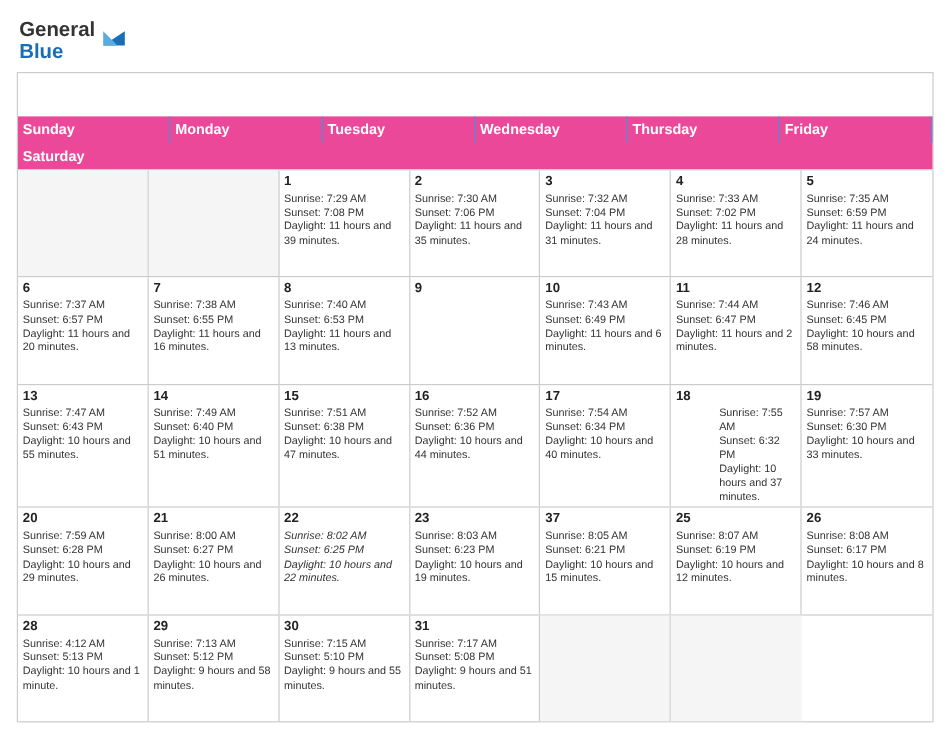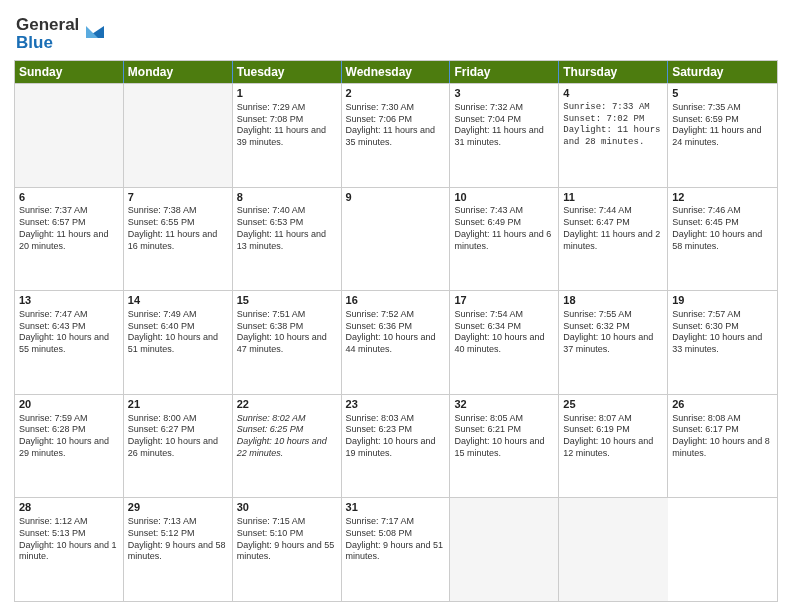--- a/index.html
+++ b/index.html
@@ -37,22 +37,23 @@
       color: #444;
     }
     .calendar {
       flex: 1;
       display: flex;
       flex-direction: column;
       border: 1px solid #ccc;
     }
     .cal-header-row {
       display: grid;
-      grid-template-columns: repeat(7, 1fr);
-      background: #4d7c0f;
+      grid-template-columns: repeat(6, 1fr);
+      background: #ec4899;
+      margin-top: 36px;
     }
     .cal-header-cell {
       color: #fff;
       font-size: 12px;
       font-weight: bold;
       padding: 4px 4px;
       text-align: left;
       border-right: 1px solid #4a90d9;
     }
     .cal-header-cell:last-child { border-right: none; }
@@ -113,22 +114,22 @@
       <div class="location"></div>
     </div>
   </div>
 
   <div class="calendar">
     <div class="cal-header-row" id="cal-header">
         <div class="cal-header-cell">Sunday</div>
         <div class="cal-header-cell">Monday</div>
         <div class="cal-header-cell">Tuesday</div>
         <div class="cal-header-cell">Wednesday</div>
+        <div class="cal-header-cell">Thursday</div>
         <div class="cal-header-cell">Friday</div>
-        <div class="cal-header-cell">Thursday</div>
         <div class="cal-header-cell">Saturday</div>
       </div>
     <div class="cal-body" id="cal-body">
         <div class="cal-week">
           <div class="cal-cell empty"></div>
           <div class="cal-cell empty"></div>
           <div class="cal-cell">
             <div class="day-number">1</div>
             <div class="cell-info" style="white-space: pre-line;">Sunrise: 7:29 AM
 Sunset: 7:08 PM
@@ -141,21 +142,21 @@
 Daylight: 11 hours and 35 minutes.</div>
           </div>
           <div class="cal-cell">
             <div class="day-number">3</div>
             <div class="cell-info" style="white-space: pre-line;">Sunrise: 7:32 AM
 Sunset: 7:04 PM
 Daylight: 11 hours and 31 minutes.</div>
           </div>
           <div class="cal-cell">
             <div class="day-number">4</div>
-            <div class="cell-info" style="white-space: pre-line; font-family: Liberation Mono, monospace;">Sunrise: 7:33 AM
+            <div class="cell-info" style="white-space: pre-line;">Sunrise: 7:33 AM
 Sunset: 7:02 PM
 Daylight: 11 hours and 28 minutes.</div>
           </div>
           <div class="cal-cell">
             <div class="day-number">5</div>
             <div class="cell-info" style="white-space: pre-line;">Sunrise: 7:35 AM
 Sunset: 6:59 PM
 Daylight: 11 hours and 24 minutes.</div>
           </div>
         </div>
@@ -226,21 +227,21 @@
 Daylight: 10 hours and 44 minutes.</div>
           </div>
           <div class="cal-cell">
             <div class="day-number">17</div>
             <div class="cell-info" style="white-space: pre-line;">Sunrise: 7:54 AM
 Sunset: 6:34 PM
 Daylight: 10 hours and 40 minutes.</div>
           </div>
           <div class="cal-cell">
             <div class="day-number">18</div>
-            <div class="cell-info" style="white-space: pre-line;">Sunrise: 7:55 AM
+            <div class="cell-info" style="white-space: pre-line; margin-left: 36px;">Sunrise: 7:55 AM
 Sunset: 6:32 PM
 Daylight: 10 hours and 37 minutes.</div>
           </div>
           <div class="cal-cell">
             <div class="day-number">19</div>
             <div class="cell-info" style="white-space: pre-line;">Sunrise: 7:57 AM
 Sunset: 6:30 PM
 Daylight: 10 hours and 33 minutes.</div>
           </div>
         </div>
@@ -263,42 +264,42 @@
 Sunset: 6:25 PM
 Daylight: 10 hours and 22 minutes.</div>
           </div>
           <div class="cal-cell">
             <div class="day-number">23</div>
             <div class="cell-info" style="white-space: pre-line;">Sunrise: 8:03 AM
 Sunset: 6:23 PM
 Daylight: 10 hours and 19 minutes.</div>
           </div>
           <div class="cal-cell">
-            <div class="day-number">32</div>
+            <div class="day-number">37</div>
             <div class="cell-info" style="white-space: pre-line;">Sunrise: 8:05 AM
 Sunset: 6:21 PM
 Daylight: 10 hours and 15 minutes.</div>
           </div>
           <div class="cal-cell">
             <div class="day-number">25</div>
             <div class="cell-info" style="white-space: pre-line;">Sunrise: 8:07 AM
 Sunset: 6:19 PM
 Daylight: 10 hours and 12 minutes.</div>
           </div>
           <div class="cal-cell">
             <div class="day-number">26</div>
             <div class="cell-info" style="white-space: pre-line;">Sunrise: 8:08 AM
 Sunset: 6:17 PM
 Daylight: 10 hours and 8 minutes.</div>
           </div>
         </div>
         <div class="cal-week">
           <div class="cal-cell">
             <div class="day-number">28</div>
-            <div class="cell-info" style="white-space: pre-line;">Sunrise: 1:12 AM
+            <div class="cell-info" style="white-space: pre-line;">Sunrise: 4:12 AM
 Sunset: 5:13 PM
 Daylight: 10 hours and 1 minute.</div>
           </div>
           <div class="cal-cell">
             <div class="day-number">29</div>
             <div class="cell-info" style="white-space: pre-line;">Sunrise: 7:13 AM
 Sunset: 5:12 PM
 Daylight: 9 hours and 58 minutes.</div>
           </div>
           <div class="cal-cell">

